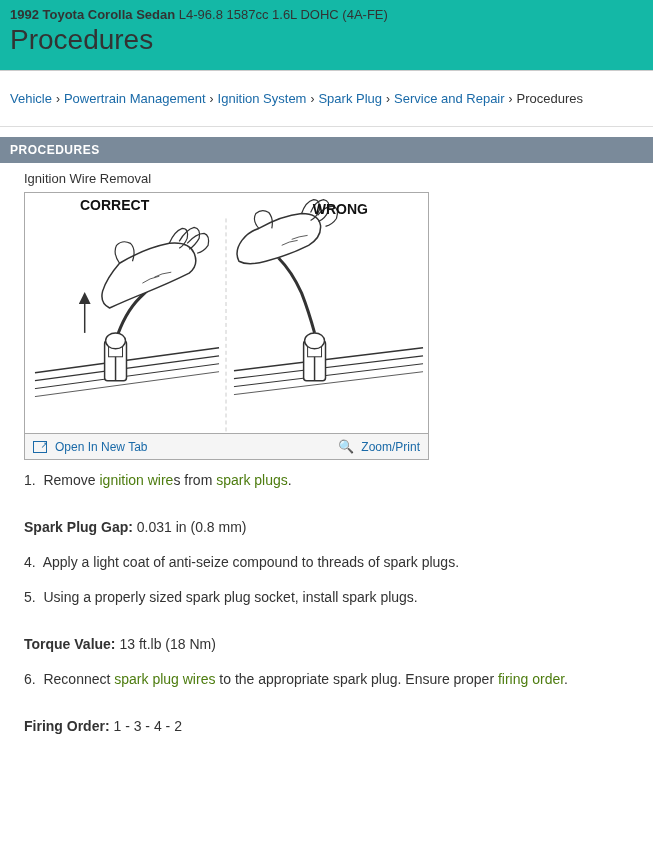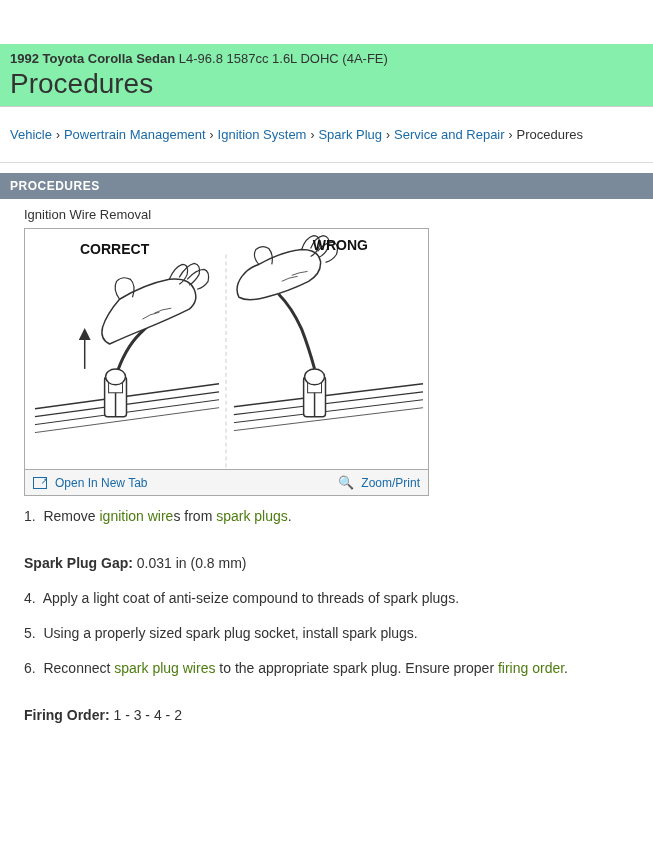--- a/index.html
+++ b/index.html
@@ -6,24 +6,23 @@
     body {
       font-family: Arial, sans-serif;
       font-size: 14px;
       color: #333;
       background: #fff;
       width: 653px;
       min-height: 844px;
     }
     
     .vehicle-header {
-      background: #86efac;
-      padding: 6px 10px 2px 10px;
+      background: #14b8a6;
+      padding: 6px 10px 10px 10px;
       border-bottom: 1px solid #ccc;
-      margin-top: 44px;
     }
     .vehicle-title-bold {
       font-weight: bold;
       font-size: 13px;
     }
     .vehicle-title-normal {
       font-weight: normal;
       font-size: 13px;
     }
     .page-heading {
@@ -82,21 +81,21 @@
       margin-bottom: 10px;
     }
     .diagram-area {
       width: 100%;
       height: 240px;
       position: relative;
       overflow: hidden;
     }
     .diagram-correct-label {
       position: absolute;
-      top: 12px;
+      top: 4px;
       left: 55px;
       font-size: 14px;
       font-weight: bold;
       color: #111;
     }
     .diagram-wrong-label {
       position: absolute;
       top: 8px;
       right: 60px;
       font-size: 14px;
@@ -275,20 +274,23 @@
     </div>
 
     <div class="step">
       <span>4.&nbsp; Apply a light coat of anti-seize compound to threads of spark plugs.</span>
     </div>
 
     <div class="step">
       <span>5.&nbsp; Using a properly sized spark plug socket, install spark plugs.</span>
     </div>
 
+    <div class="value-line">
+      <span class="value-label">Torque Value:</span><span>  13 ft.lb (18 Nm)</span>
+    </div>
 
     <div class="step">
       <span>6.&nbsp; Reconnect </span><a href="#">spark plug wires</a><span> to the appropriate spark plug. Ensure proper </span><a href="#">firing order</a><span>.</span>
     </div>
 
     <div class="value-line">
       <span class="value-label">Firing Order:</span><span>  1 - 3 - 4 - 2</span>
     </div>
 
   </div>

